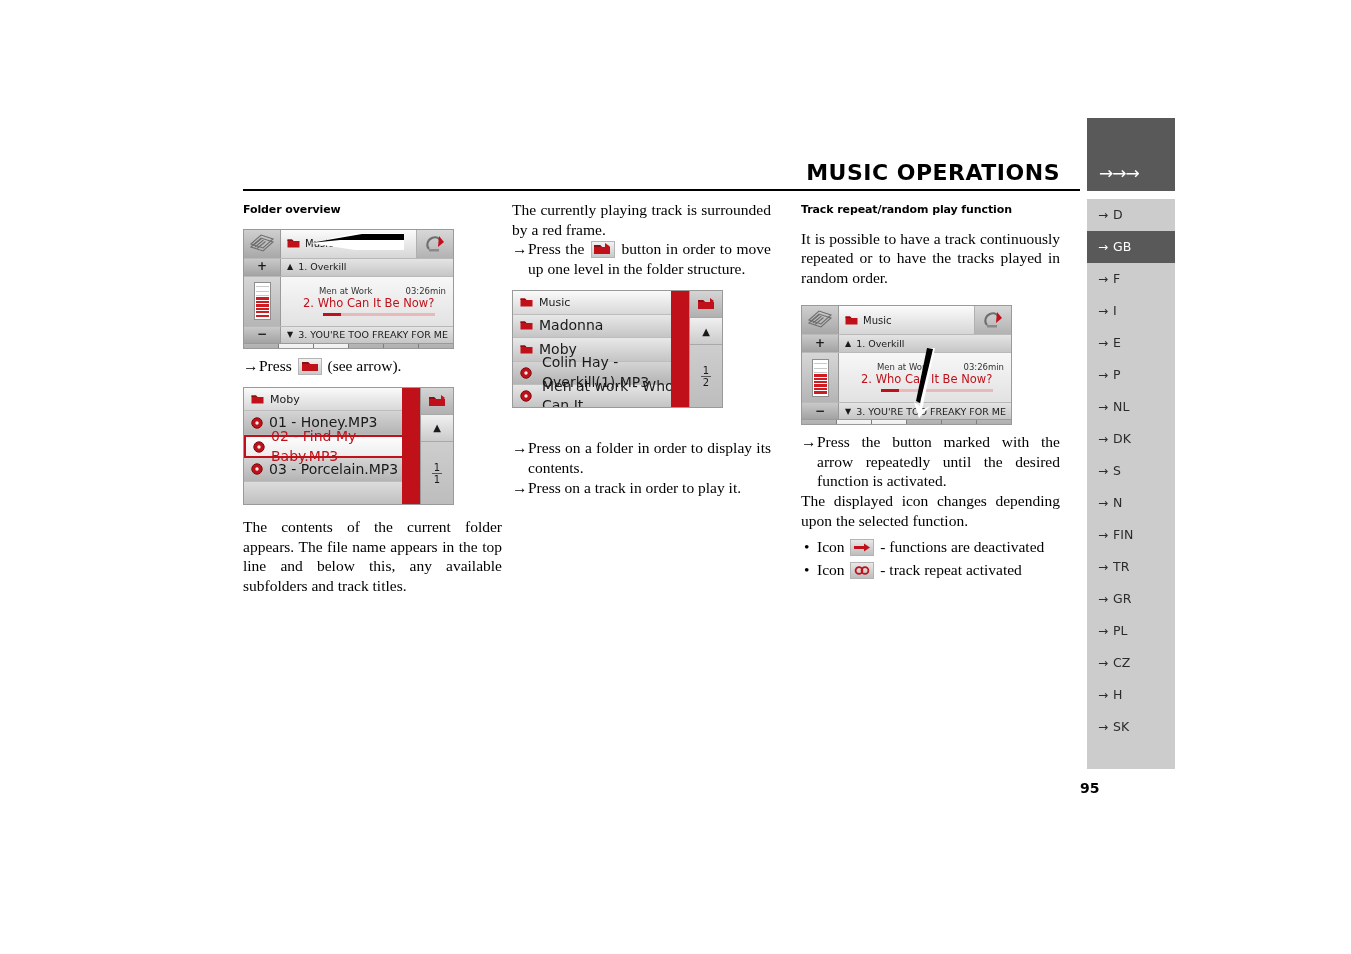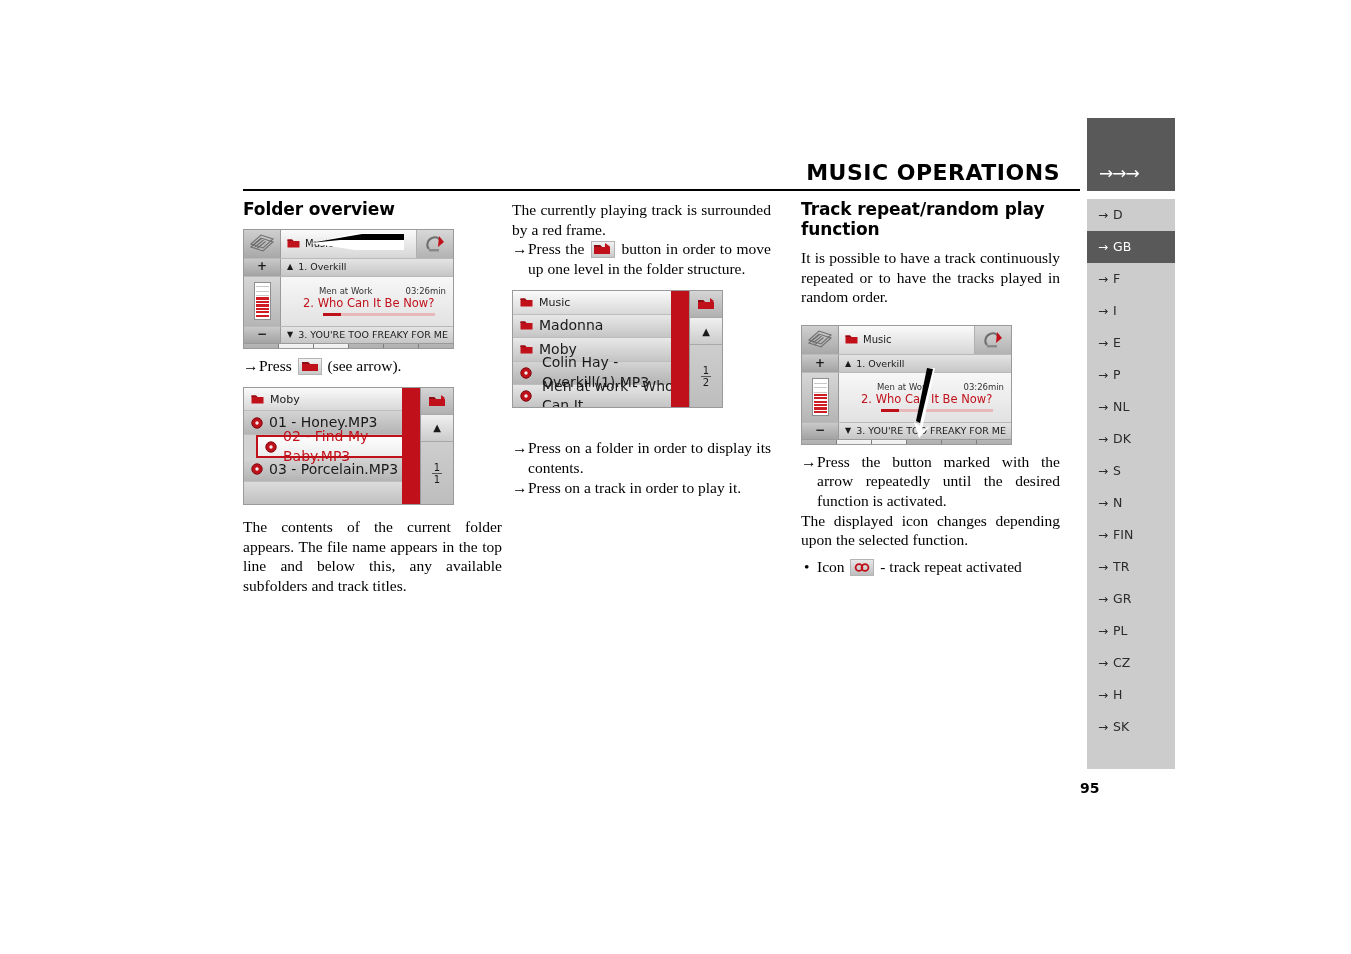--- a/index.html
+++ b/index.html
@@ -100,21 +100,21 @@
     font-size: 15.5px;
     line-height: 19.5px;
   }
   #col1 { left: 243px; }
   #col2 { left: 512px; }
   #col3 { left: 801px; }
 
   .sub-head {
     font-family: "DejaVu Sans", sans-serif;
     font-weight: bold;
-    font-size: 17px;
+    font-size: 11px;
     letter-spacing: -0.1px;
     margin: 0 0 9px 0;
     color: #000;
   }
   p.body {
     margin: 0;
     text-align: justify;
     text-justify: inter-word;
     font-size: 15.5px;
     line-height: 19.6px;
@@ -351,21 +351,20 @@
   }
   .lrow.head { background: linear-gradient(#fafafa, #d8d8d8); font-size: 11px; }
   .lrow.fol  { background: linear-gradient(#e8e8e8, #c5c5c5); }
   .lrow.trk  { background: linear-gradient(#d4d4d4, #b4b4b4); }
   .lrow.trk2 { background: linear-gradient(#e6e6e6, #c4c4c4); }
   .lrow.empty{ background: linear-gradient(#dcdcdc, #c0c0c0); }
   .lrow.sel {
     background: linear-gradient(#fdfdfd, #ededed);
     border: 2px solid #c0111b;
     color: #c0111b;
-    margin-left: 12px;
   }
   .lrow .ltxt { margin-left: 6px; }
   .lrow .ltxt.ind { margin-left: 10px; }
   .redbar {
     position: absolute;
     right: 33px;
     top: 0;
     width: 18px;
     height: 100%;
     background: #c0111b;
@@ -790,20 +789,29 @@
       <path d="M23 0 L29 0 L16 62 L24 58 L13 70 L8 54 L14 58 Z" fill="#ffffff"></path>
       <path d="M21 0 L27 1 L14 55 L10 53 Z" fill="#000000"></path>
     </svg>
   </div>
 
   <div class="gap-sm"></div>
   <div class="arrow-item">Press the button marked with the arrow repeatedly until the desired function is activated.</div>
   <p class="body last-left">The displayed icon changes depending upon the selected function.</p>
   <div class="gap-sm"></div>
 
+  <div class="bullet-item">
+    <span>Icon</span>
+    <span class="chip flat">
+      <svg width="22" height="15" viewBox="0 0 22 15">
+        <path d="M3 6 L13 6 L13 3.5 L19 7.5 L13 11.5 L13 9 L3 9 Z" fill="#c0111b"></path>
+      </svg>
+    </span>
+    <span>- functions are deactivated</span>
+  </div>
 
 
   <div class="bullet-item">
     <span>Icon</span>
     <span class="chip flat">
       <svg width="22" height="15" viewBox="0 0 22 15">
         <circle cx="8" cy="7.5" r="3.4" fill="none" stroke="#c0111b" stroke-width="1.8"></circle>
         <circle cx="14" cy="7.5" r="3.4" fill="none" stroke="#c0111b" stroke-width="1.8"></circle>
       </svg>
     </span>

